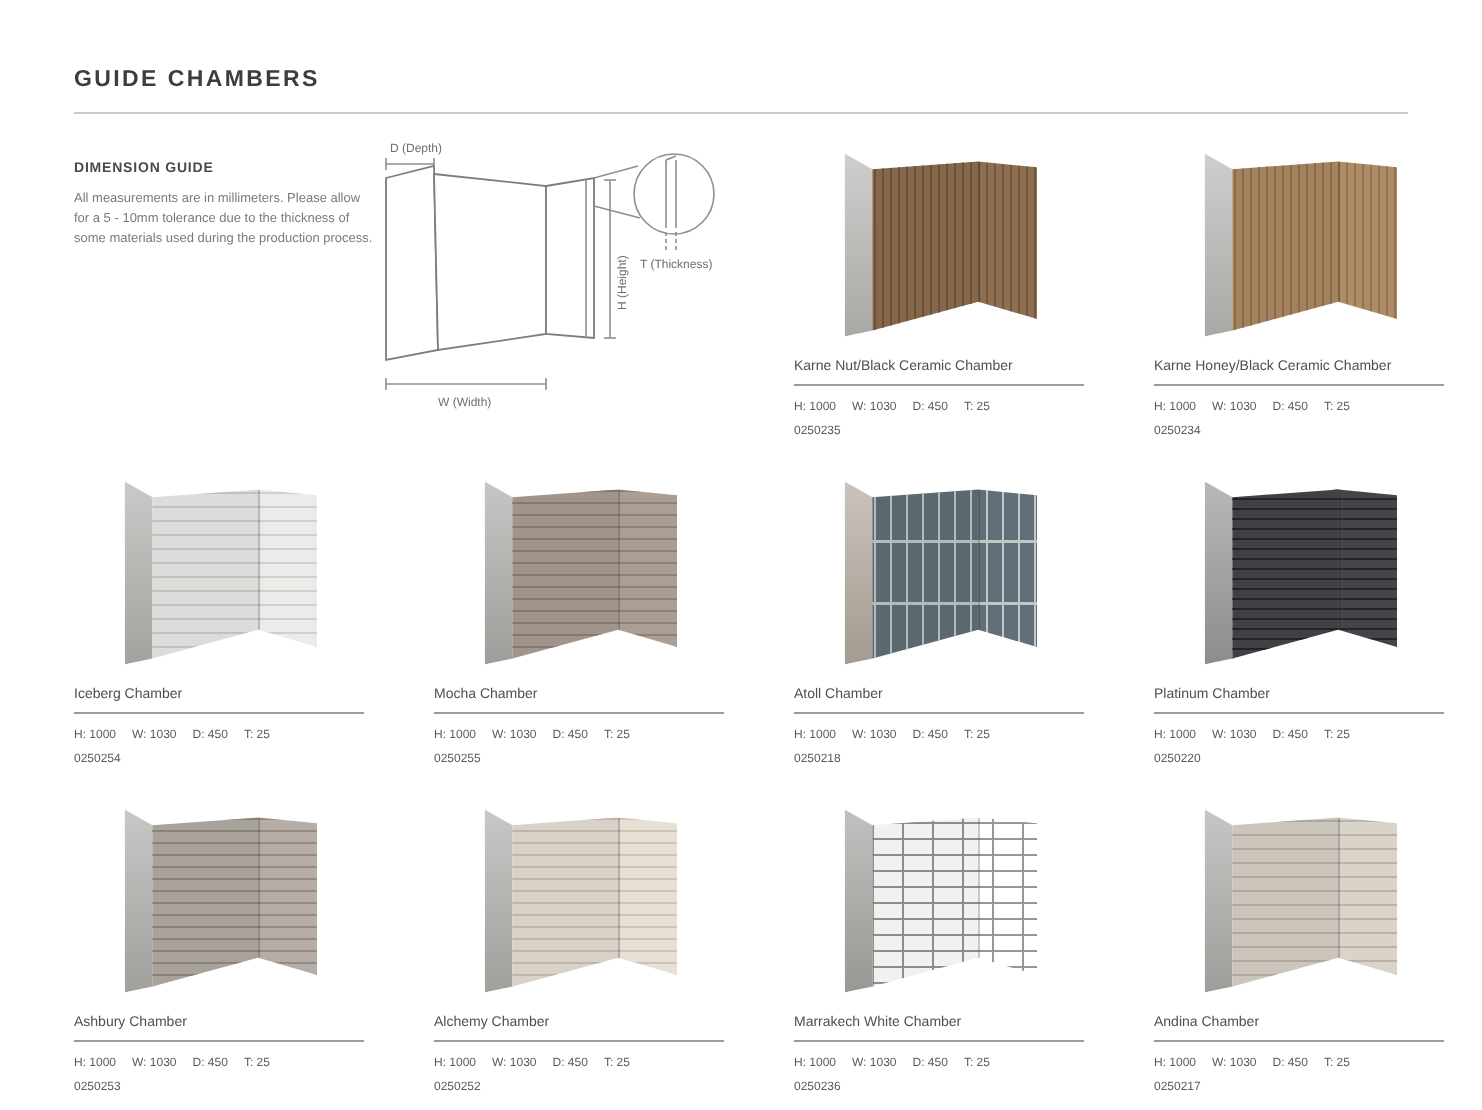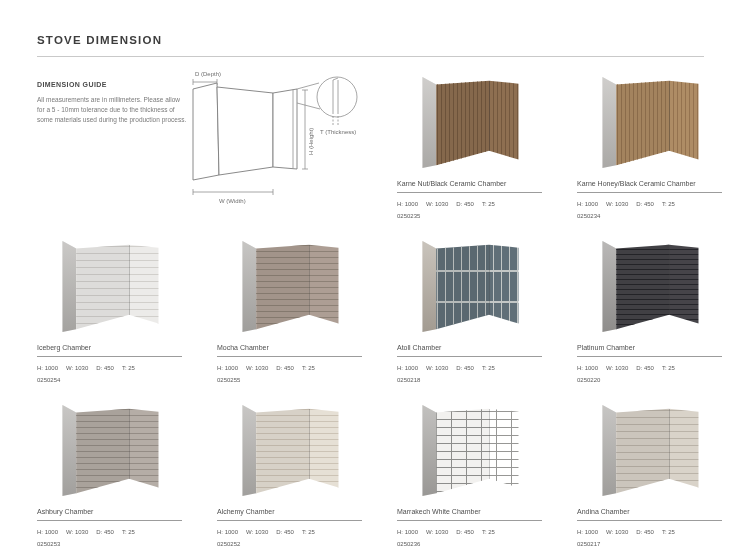--- a/index.html
+++ b/index.html
@@ -55,21 +55,21 @@
   .pdims { margin-top:8px; font-size:6px; color:#5a5a5a; }
   .pdims .dim { margin-right:8px; }
   .psku  { margin-top:6px; font-size:6px; color:#5a5a5a; }
 </style>
 </head>
 <body>
 
 <div class="page">
 
   <div class="header">
-    <h1 class="page-title">STOVE DIMENSION</h1>
+    <h1 class="page-title">GUIDE CHAMBERS</h1>
     <div class="header-rule"></div>
   </div>
 
   <div class="grid">
 
     <section class="guide">
       <div class="guide-text">
         <h2 class="guide-heading">DIMENSION GUIDE</h2>
         <p class="guide-body">All measurements are in millimeters. Please allow for a 5 - 10mm tolerance due to the thickness of some materials used during the production process.</p>
       </div>

